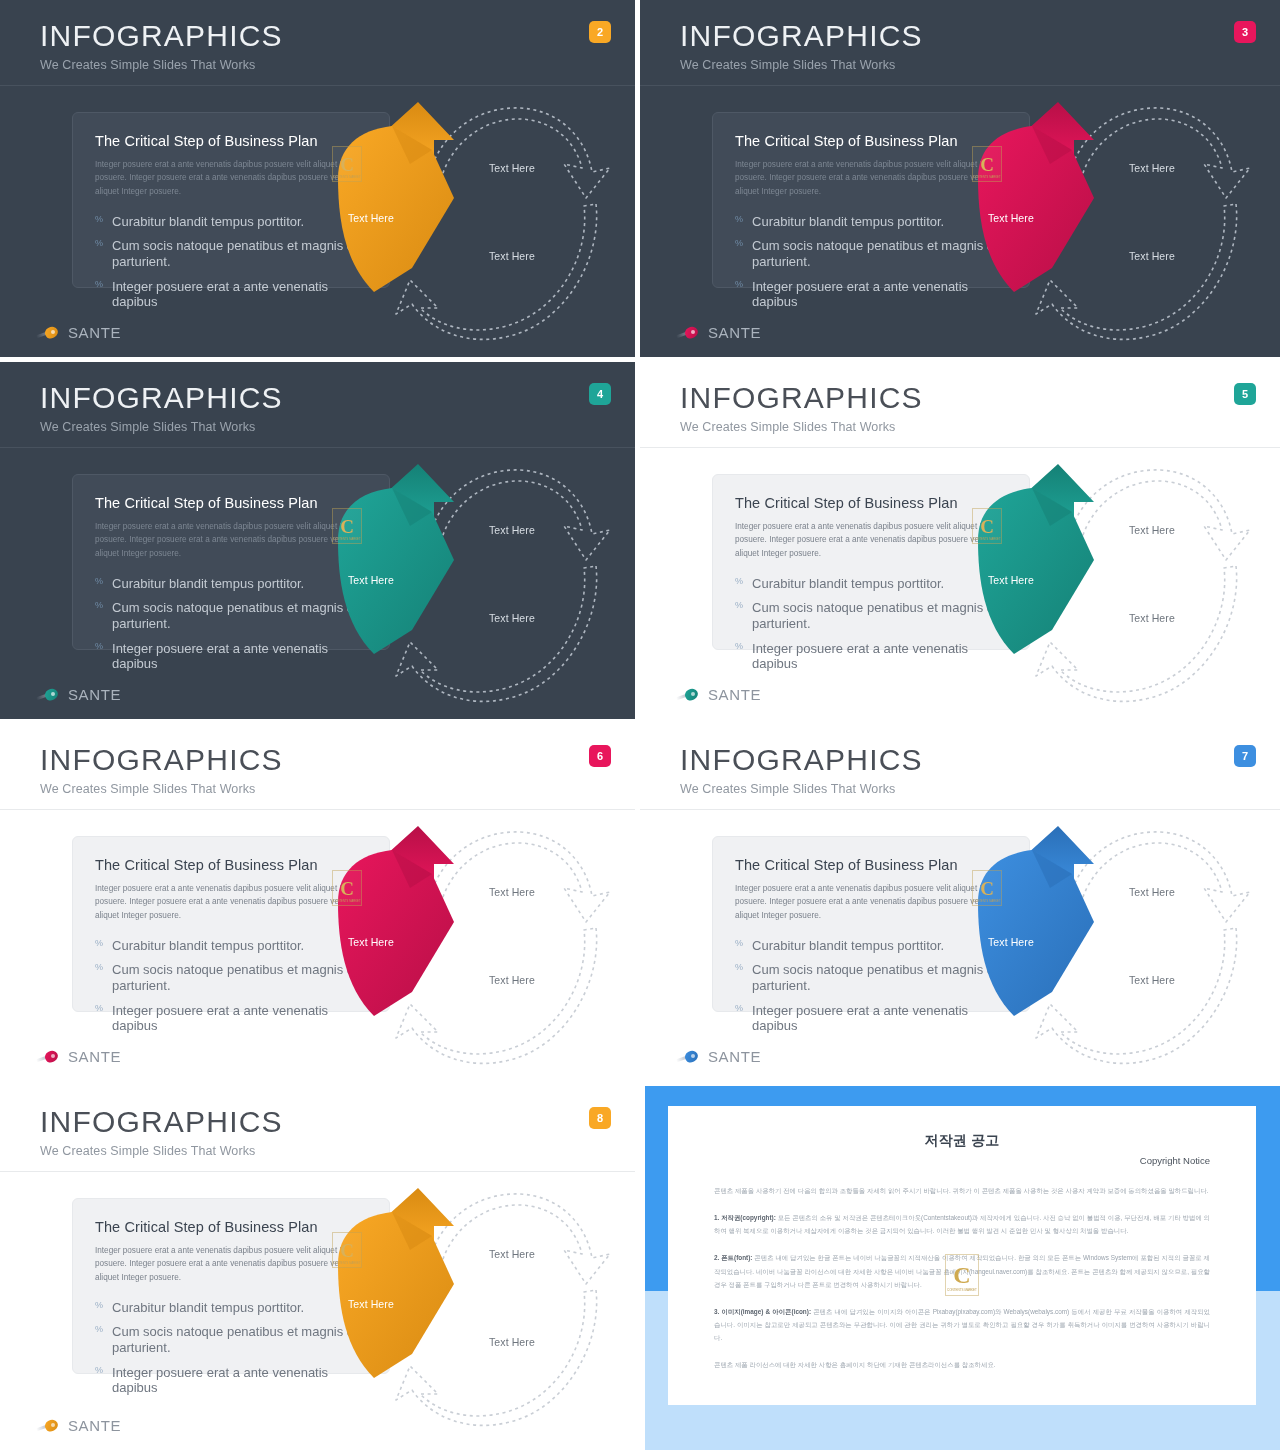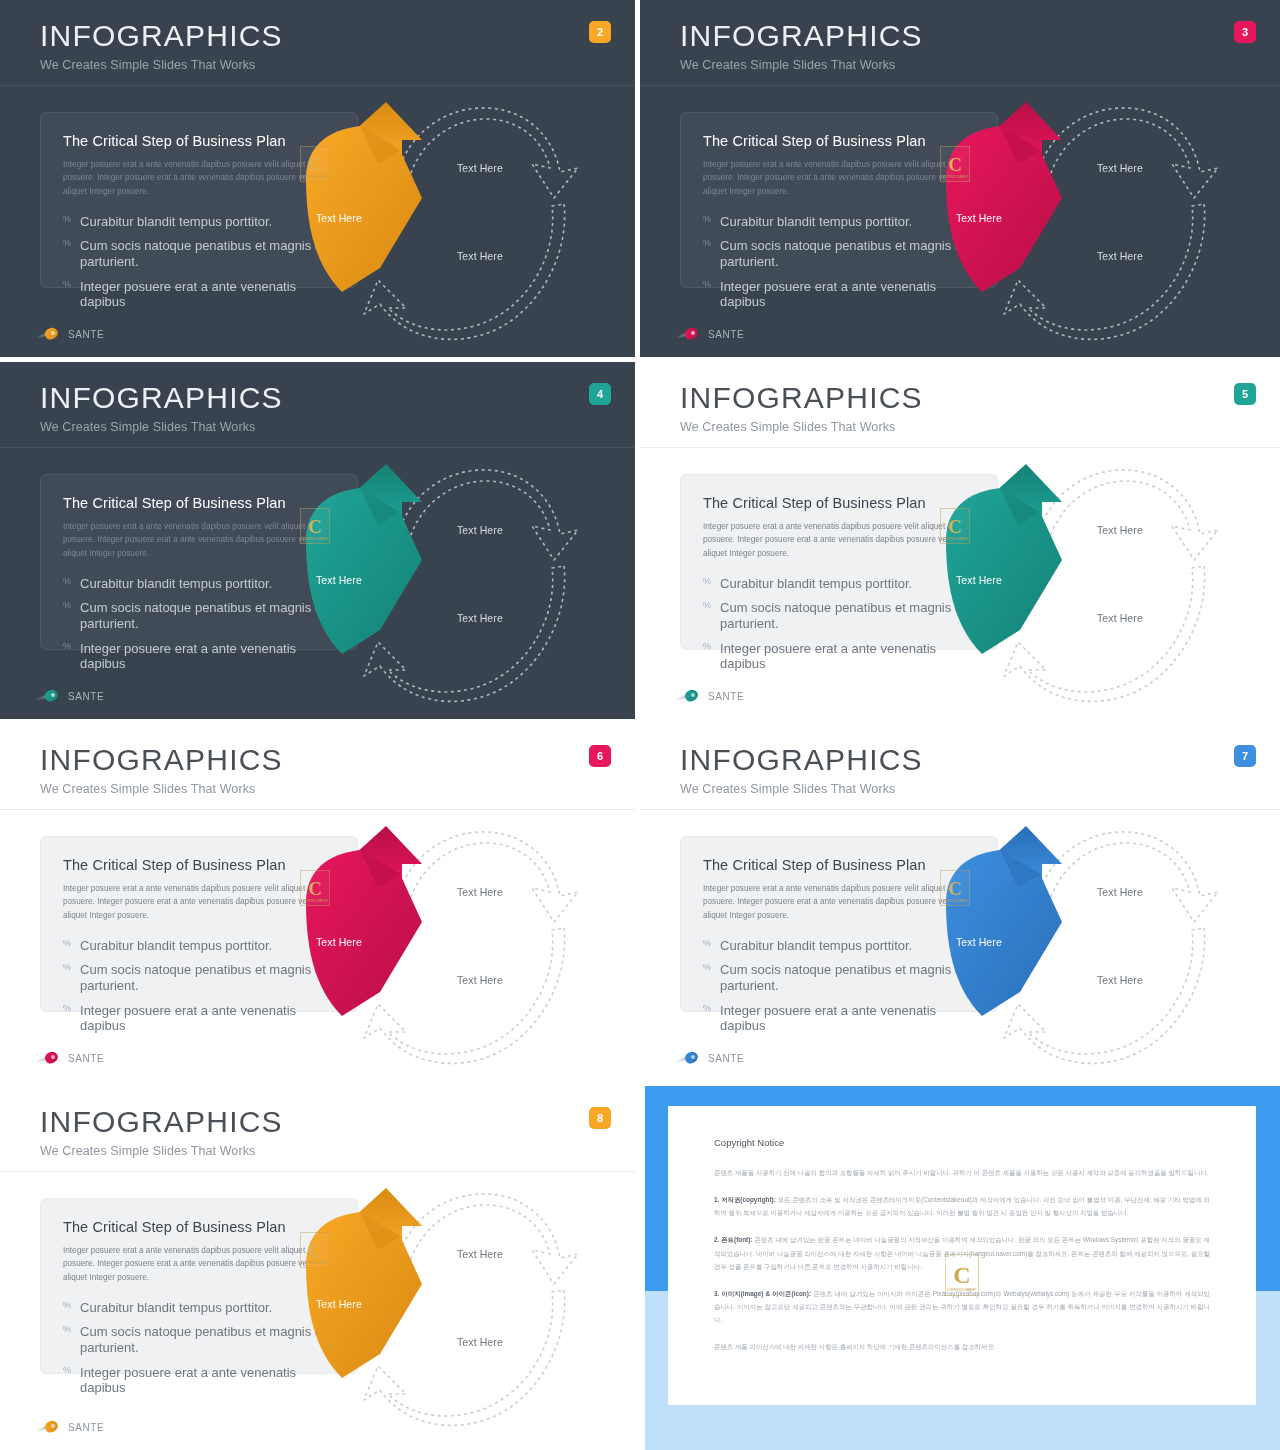--- a/index.html
+++ b/index.html
@@ -35,21 +35,21 @@
   .light .hdr-sub { color: #9097a0; }
 
   .badge {
     position: absolute; top: 21px; right: 24px;
     width: 22px; height: 22px; border-radius: 5px;
     color: #fff; font-size: 11px; font-weight: 700;
     display: flex; align-items: center; justify-content: center;
   }
 
   
-  .body { position: relative; height: 276px; }
+  .body { position: relative; height: 276px; margin-left: 32px; }
 
   .card {
     position: absolute; left: 40px; top: 26px;
     width: 318px; height: 176px;
     border-radius: 6px; padding: 20px 22px 0 22px;
   }
   .dark .card  { background: #414b58; border: 1px solid #4e5865; }
   .light .card { background: #f0f1f3; border: 1px solid #e7e9ec; }
 
   .card-title { font-size: 14.5px; font-weight: 400; letter-spacing: .1px; }
@@ -89,32 +89,32 @@
   .lbl-top   { left: 175px; top: 76px; }
   .lbl-bot   { left: 175px; top: 164px; }
 
   
   .footer { position: absolute; left: 36px; bottom: 16px; display: flex; align-items: center; gap: 6px; }
   .rocket { width: 26px; height: 14px; position: relative; }
   .rk-body { position: absolute; left: 9px; top: 1px; width: 13px; height: 11px; border-radius: 50% 60% 55% 50%; transform: rotate(-28deg); }
   .rk-tail { position: absolute; left: 0px; top: 7px; width: 14px; height: 3px; background: linear-gradient(90deg, rgba(120,130,145,0) 0%, #8b94a0 100%); transform: rotate(-20deg); border-radius: 2px; }
   .light .rk-tail { background: linear-gradient(90deg, rgba(170,178,190,0) 0%, #aab2be 100%); }
   .rk-win { position: absolute; left: 15px; top: 4px; width: 4px; height: 4px; border-radius: 50%; background: rgba(255,255,255,.65); }
-  .brand { font-size: 10px; letter-spacing: .6px; }
+  .brand { font-size: 15px; letter-spacing: .6px; }
   .dark .brand  { color: #aab3bd; }
   .light .brand { color: #8d949e; }
 
   
   .copy-cell { position: relative; background: #ffffff; overflow: hidden; }
   .copy-blue   { position: absolute; left: 5px; top: 0px; right: 0px; bottom: 0px; background: #3d9bf0; }
   .copy-lblue  { position: absolute; left: 5px; top: 205px; right: 0; bottom: 0; background: #bfdffb; }
   .copy-paper  { position: absolute; left: 28px; top: 20px; right: 24px; bottom: 45px; background: #ffffff; }
   .copy-inner  { padding: 26px 46px 0 46px; position: relative; height: 100%; }
   .copy-h1 { text-align: center; font-size: 14px; font-weight: 700; color: #3b4450; letter-spacing: .2px; }
-  .copy-h2 { text-align: left; font-size: 9.5px; color: #4a525c; margin-top: 5px; }
+  .copy-h2 { text-align: right; font-size: 9.5px; color: #4a525c; margin-top: 5px; }
   .copy-p  { font-size: 6.4px; line-height: 2.05; color: #9aa3ad; margin-top: 14px; text-align: justify; }
   .copy-p.first { margin-top: 18px; }
   .copy-p b { color: #5d656f; font-weight: 700; }
   .copy-wm {
     position: absolute; left: 50%; top: 148px; transform: translateX(-50%);
     width: 34px; height: 42px; border: 1px solid rgba(190,160,80,.45);
     display: flex; align-items: center; justify-content: center;
   }
   .copy-wm .wm-c { font-family: "Liberation Serif", serif; font-size: 24px; color: #cfa94f; font-weight: 700; line-height: 1; }
   .copy-wm .wm-t { position: absolute; bottom: 3px; font-size: 3px; color: #bd9a48; white-space: nowrap; }
@@ -561,20 +561,21 @@
         <span class="rk-win"></span>
       </span>
       <span class="brand">SANTE</span>
     </div>
   </div>
 <div class="copy-cell">
   <div class="copy-blue"></div>
   <div class="copy-lblue"></div>
   <div class="copy-paper">
     <div class="copy-inner">
+      <div class="copy-h1">저작권 공고</div>
       <div class="copy-h2">Copyright Notice</div>
       <div class="copy-p first">콘텐츠 제품을 사용하기 전에 다음의 합의과 조항들을 자세히 읽어 주시기 바랍니다. 귀하가 이 콘텐츠 제품을 사용하는 것은 사용자 계약과 보증에 동의하셨음을 말하드립니다.</div>
       <div class="copy-p"><b>1. 저작권(copyright):</b> <span>모든 콘텐츠의 소유 및 저작권은 콘텐츠테이크아웃(Contentstakeout)과 제작자에게 있습니다. 사전 승낙 없이 불법적 이용, 무단전재, 배포 기타 방법에 의하여 행위 복제으로 이용하거나 제삼자에게 이용하는 것은 금지되어 있습니다. 이러한 불법 행위 발견 시 준엄한 민사 및 형사상의 처벌을 받습니다.</span></div>
       <div class="copy-p"><b>2. 폰트(font):</b> <span>콘텐츠 내에 담겨있는 한글 폰트는 네이버 나눔글꼴의 지적재산을 이용하여 제작되었습니다. 한글 외의 모든 폰트는 Windows System에 포함된 지적의 글꼴로 제작되었습니다. 네이버 나눔글꼴 라이선스에 대한 자세한 사항은 네이버 나눔글꼴 홈페이지(hangeul.naver.com)를 참조하세요. 폰트는 콘텐츠와 함께 제공되지 않으므로, 필요할 경우 정품 폰트를 구입하거나 다른 폰트로 변경하여 사용하시기 바랍니다.</span></div>
       <div class="copy-p"><b>3. 이미지(image) &amp; 아이콘(icon):</b> <span>콘텐츠 내에 담겨있는 이미지와 아이콘은 Pixabay(pixabay.com)와 Webalys(webalys.com) 등에서 제공한 무료 저작물을 이용하여 제작되었습니다. 이미지는 참고로만 제공되고 콘텐츠와는 무관합니다. 이에 관한 권리는 귀하가 별도로 확인하고 필요할 경우 허가를 취득하거나 이미지를 변경하여 사용하시기 바랍니다.</span></div>
       <div class="copy-p">콘텐츠 제품 라이선스에 대한 자세한 사항은 홈페이지 하단에 기재한 콘텐츠라이선스를 참조하세요.</div>
       <div class="copy-wm">
         <span class="wm-c">C</span>
         <span class="wm-t">CONTENTS MARKET</span>
       </div>

